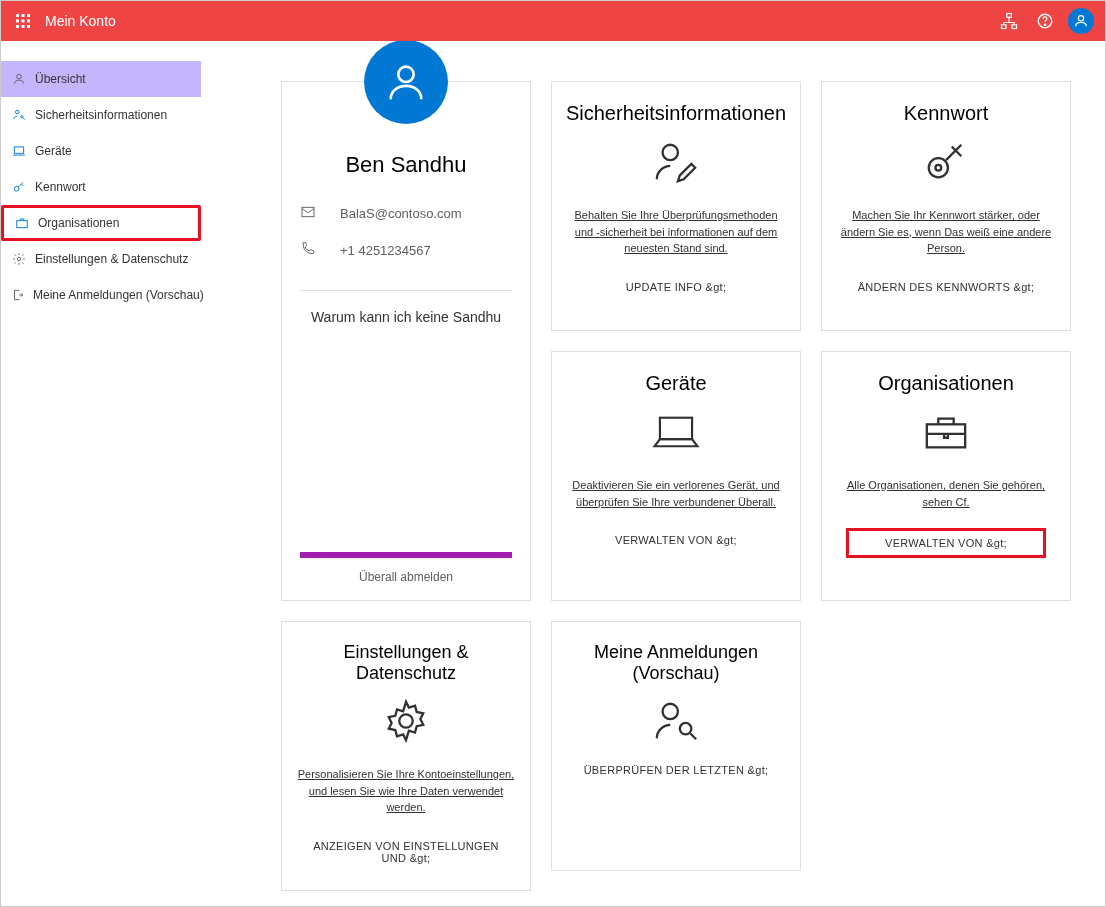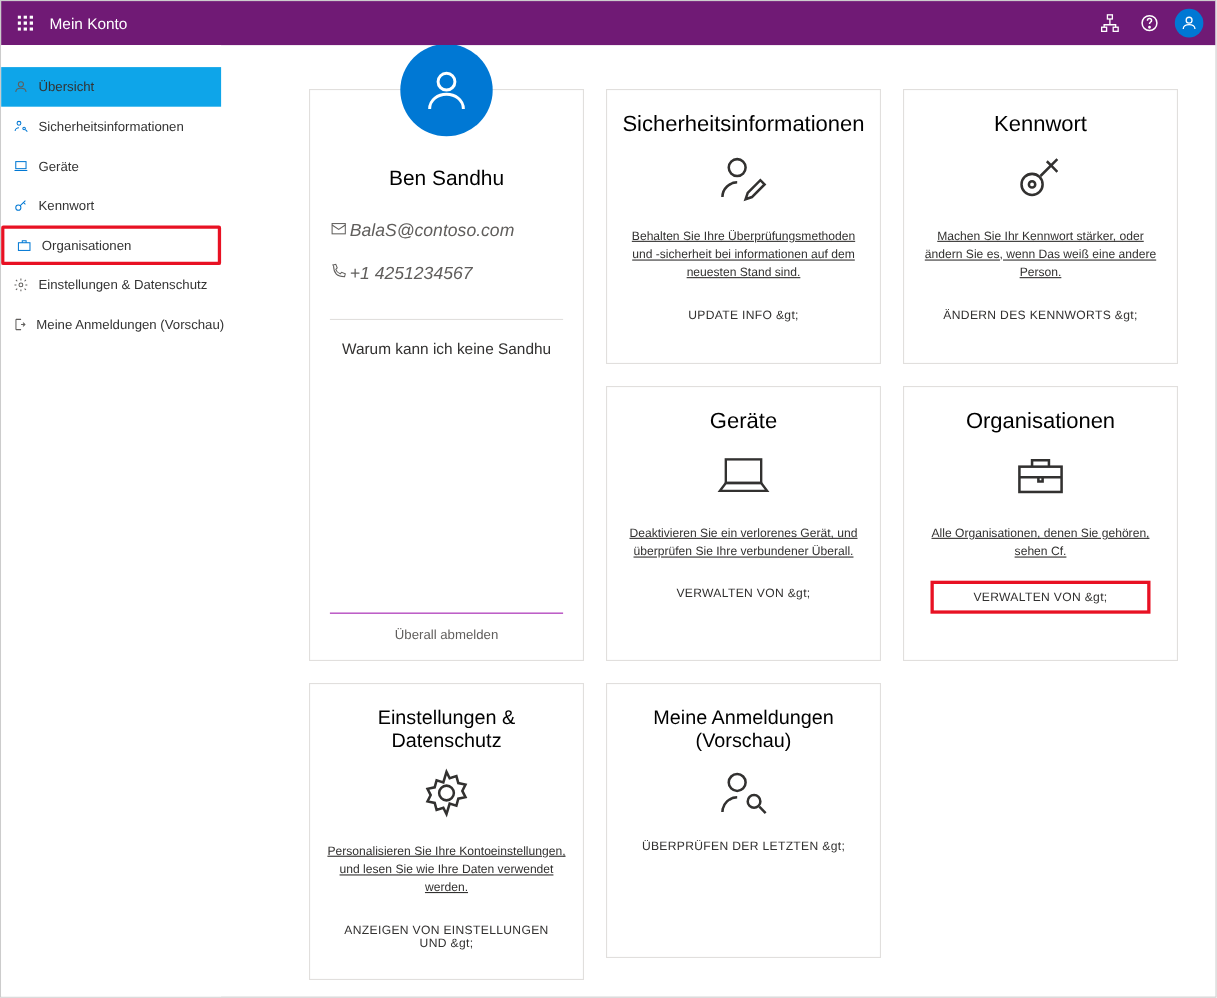--- a/index.html
+++ b/index.html
@@ -5,21 +5,21 @@
     * { box-sizing: border-box; margin: 0; padding: 0; }
     body {
       font-family: "Segoe UI", -apple-system, Arial, sans-serif;
       background: #fff;
       width: 1106px;
       height: 907px;
       overflow: hidden;
       border: 1px solid #ccc;
     }
     .header {
-      background: #701a75;
+      background: #ef4444;
       color: #fff;
       height: 40px;
       display: flex;
       align-items: center;
       padding: 0 6px;
     }
     .waffle {
       width: 32px;
       height: 32px;
       display: flex;
@@ -53,21 +53,21 @@
     .nav-item {
       display: flex;
       align-items: center;
       height: 36px;
       padding-left: 10px;
       cursor: pointer;
       color: #333;
       gap: 8px;
       white-space: nowrap;
     }
-    .nav-item.active { background: #0ea5e9; }
+    .nav-item.active { background: #c4b5fd; }
     .nav-icon { width: 16px; display:flex; align-items:center; justify-content:center; }
     .highlight-org {
       border: 3px solid #e81123;
       border-radius: 2px;
     }
     .main {
       flex: 1;
       padding: 40px 28px 20px 80px;
       overflow: auto;
       position: relative;
@@ -108,26 +108,26 @@
     }
     .profile-avatar {
       width: 84px; height: 84px;
       border-radius: 50%;
       background: #0078d4;
       position: absolute;
       top: -42px; left: 50%;
       margin-left: -42px;
       display:flex; align-items:center; justify-content:center;
     }
-    .profile-name { font-size: 19px; font-weight: 400; text-align:center; margin: 10px 0 26px; }
-    .profile-row { display:flex; align-items:center; gap:2px; font-size:16px; color:#605e5c; margin-bottom: 18px; font-style: italic; }
+    .profile-name { font-size: 22px; font-weight: 400; text-align:center; margin: 10px 0 26px; }
+    .profile-row { display:flex; align-items:center; gap:24px; font-size:13px; color:#605e5c; margin-bottom: 18px; }
     .profile-sep { border-top:1px solid #e1dfdd; margin: 12px 0 18px; }
     .profile-q { font-size: 14px; color:#323130; }
     .signout {
-      border-top:1px solid #a21caf;
+      border-top:6px solid #a21caf;
       padding-top: 12px;
       font-size: 12px;
       color:#605e5c;
       cursor:pointer;
       margin-top: auto;
     }
   </style>
 </head>
 <body>
 

